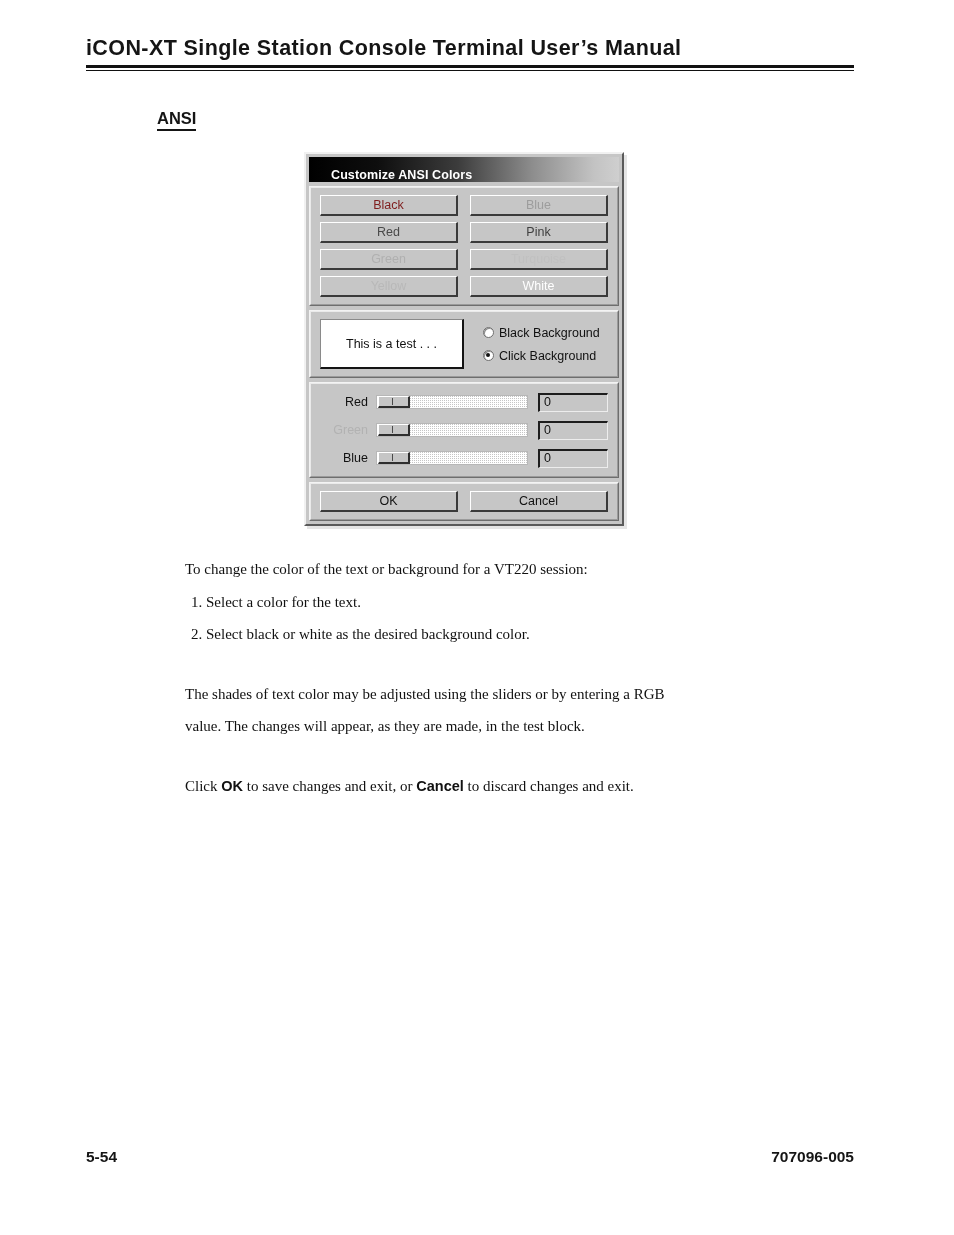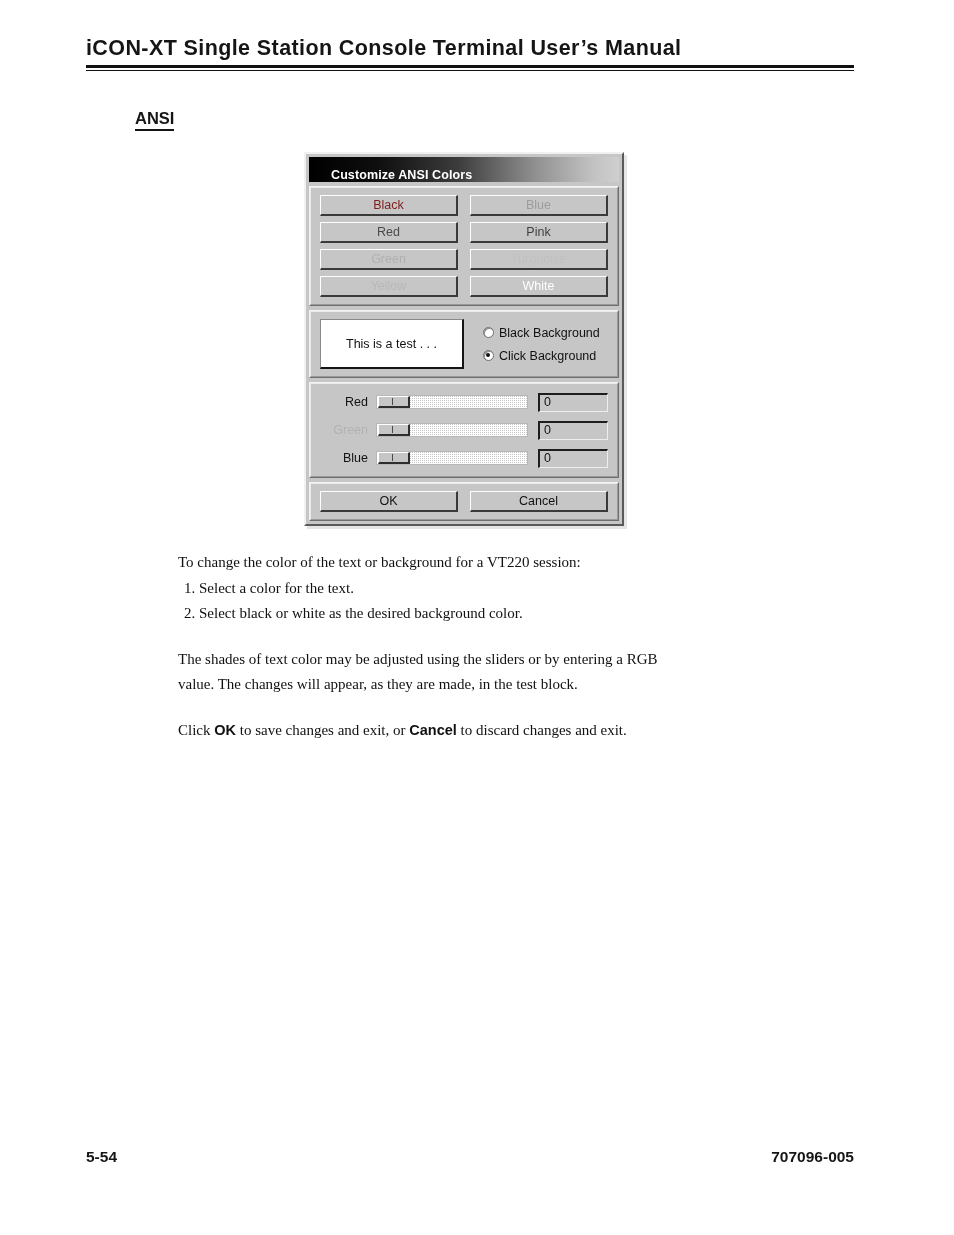--- a/index.html
+++ b/index.html
@@ -36,21 +36,21 @@
     border-top: 3.5px solid #111;
     border-bottom: 1.6px solid #111;
     height: 2.4px;
     background: #fff;
     width: 768px;
   }
 
   
   #section-heading {
     position: absolute;
-    left: 135px;
+    left: 157px;
     top: 110px;
     font-family: "Liberation Sans", sans-serif;
     font-weight: bold;
     font-size: 16.5px;
     color: #151515;
     border-bottom: 2.6px solid #151515;
     padding-bottom: 2px;
     line-height: 1.05;
   }
 
@@ -271,21 +271,21 @@
   #body-copy {
     position: absolute;
     left: 174px;
     top: 548px;
     width: 594px;
     font-family: "Liberation Serif", serif;
     font-size: 15px;
     line-height: 1.44;
     color: #111;
   }
-  #body-copy p { margin: 4px; }
+  #body-copy p { margin: 11px; }
   .para-gap { height: 16px; }
   .list-line { padding-left: 6px; }
   .bold { font-family: "Liberation Sans", sans-serif; font-weight: bold; font-size: 14.5px; }
 
   
   #footer {
     position: absolute;
     left: 86px;
     top: 1148px;
     width: 768px;

